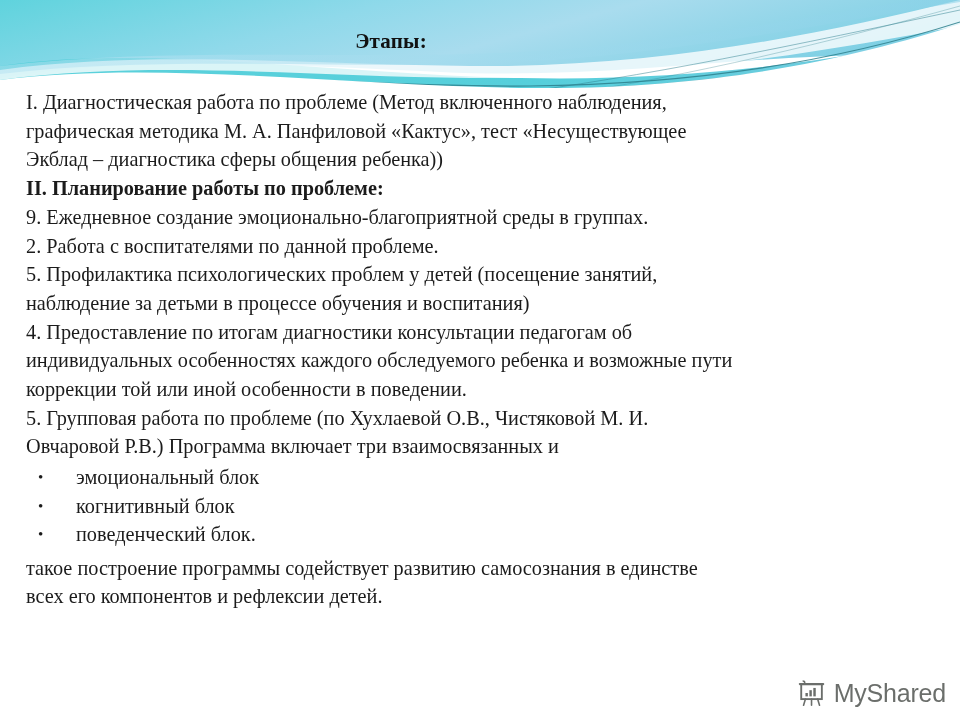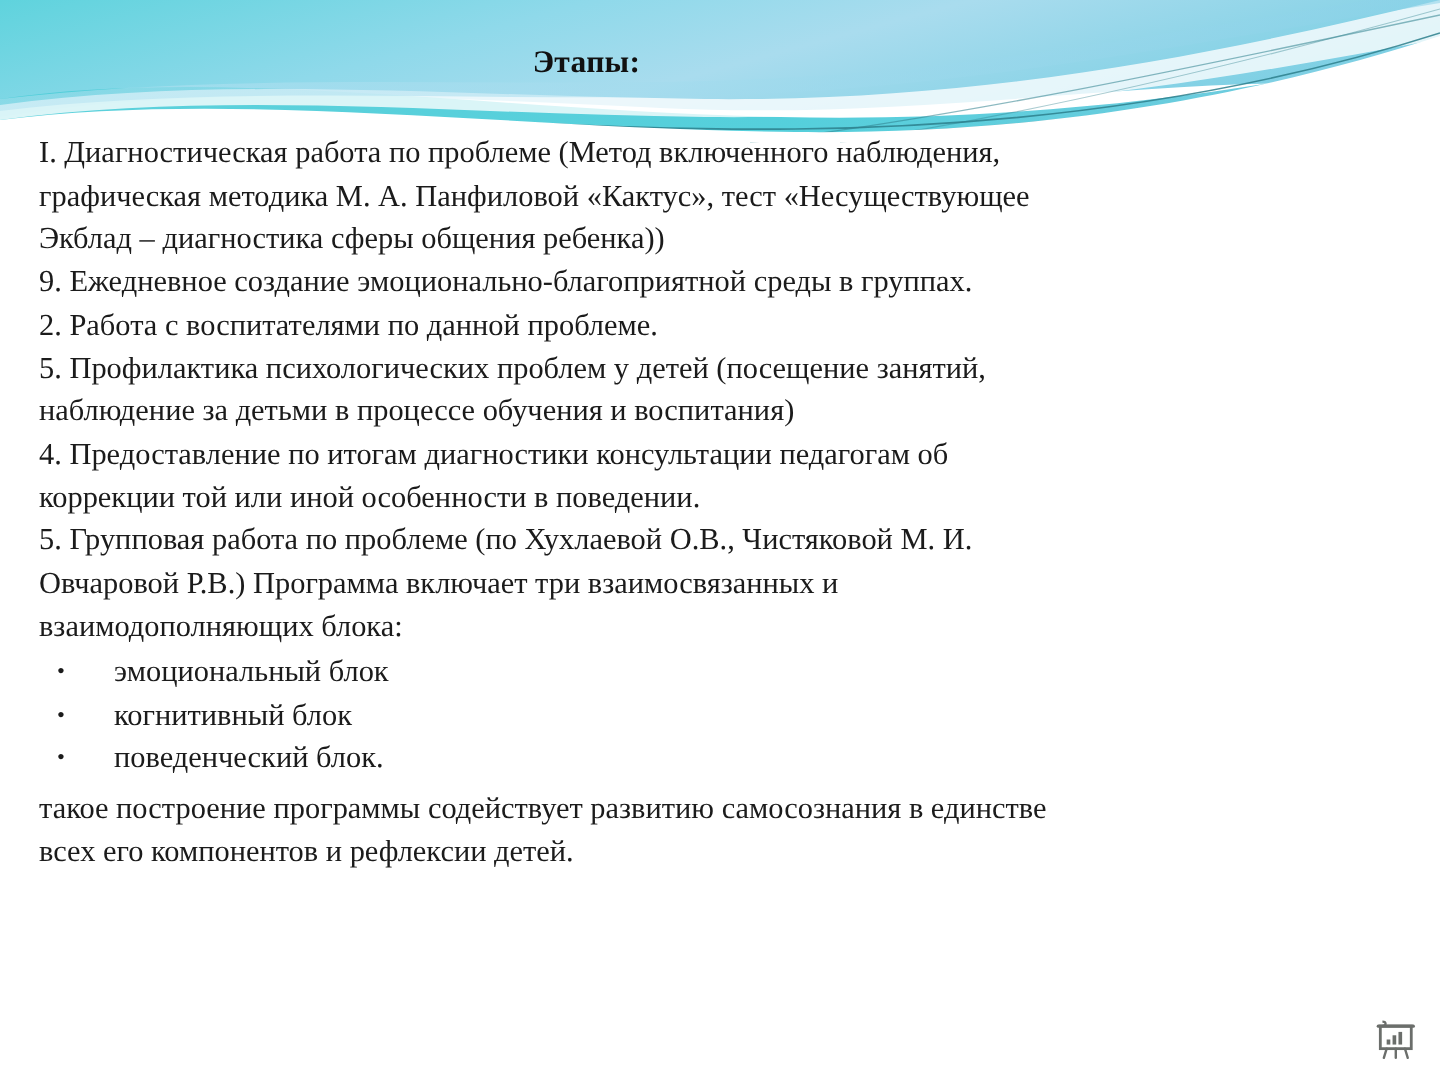--- a/index.html
+++ b/index.html
@@ -161,29 +161,30 @@
 </div>
 
 <div class="slide-title">Этапы:</div>
 
 <div class="content">
 
   <div class="line"><span class="lead">I. Диагностическая работа по проблеме</span><span> (Метод включенного наблюдения,</span></div>
   <div class="line">графическая методика М. А. Панфиловой «Кактус», тест «Несуществующее</div>
   <div class="line">Экблад – диагностика сферы общения ребенка))</div>
 
+  <div class="line bold">II. Планирование работы по проблеме:</div>
   <div class="line">9. Ежедневное создание эмоционально-благоприятной среды в группах.</div>
   <div class="line">2. Работа с воспитателями по данной проблеме.</div>
   <div class="line">5. Профилактика психологических проблем у детей  (посещение занятий,</div>
   <div class="line">наблюдение за детьми в процессе обучения и воспитания)</div>
   <div class="line">4. Предоставление по итогам диагностики консультации педагогам  об</div>
+  <div class="line">индивидуальных особенностях каждого обследуемого ребенка и возможные пути</div>
   <div class="line">коррекции той или иной особенности в поведении.</div>
   <div class="line">5. Групповая работа по проблеме (по Хухлаевой О.В., Чистяковой М. И.</div>
   <div class="line">Овчаровой Р.В.) Программа включает три взаимосвязанных и</div>
-  <div class="line">взаимодополняющих блока:</div>
 
   <ul class="bullets">
     <li><span class="dot">•</span><span>эмоциональный блок</span></li>
     <li><span class="dot">•</span><span>когнитивный блок</span></li>
     <li><span class="dot">•</span><span>поведенческий блок.</span></li>
   </ul>
 
   <div class="closing">
     <div class="line">такое построение программы содействует развитию самосознания в единстве</div>
     <div class="line">всех его компонентов и рефлексии детей.</div>
@@ -199,13 +200,14 @@
     <rect x="13.2" y="13" width="2.6" height="6.6" fill="#4b4f4b"></rect>
     <rect x="17.4" y="10.6" width="2.6" height="9" fill="#4b4f4b"></rect>
 
     <path d="M3 6.5 H28" stroke="#4b4f4b" stroke-width="2.2" stroke-linecap="round"></path>
     <path d="M6 3.2 C9 3.2 9 6.4 6 6.4" fill="none" stroke="#4b4f4b" stroke-width="1.6"></path>
 
     <path d="M9 22.5 L7 29" stroke="#4b4f4b" stroke-width="1.7" stroke-linecap="round"></path>
     <path d="M15.5 22.5 L15.5 29" stroke="#4b4f4b" stroke-width="1.7" stroke-linecap="round"></path>
     <path d="M22 22.5 L24 29" stroke="#4b4f4b" stroke-width="1.7" stroke-linecap="round"></path>
   </svg>
+  <span class="wm-text">MyShared</span>
 </div>
 
 </body></html>

